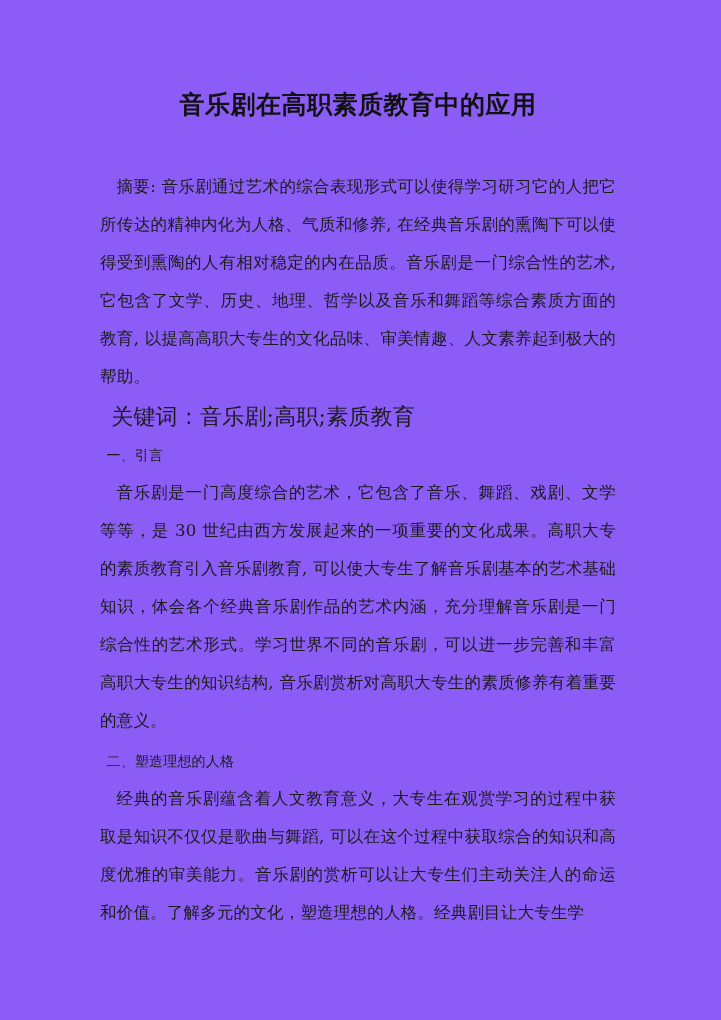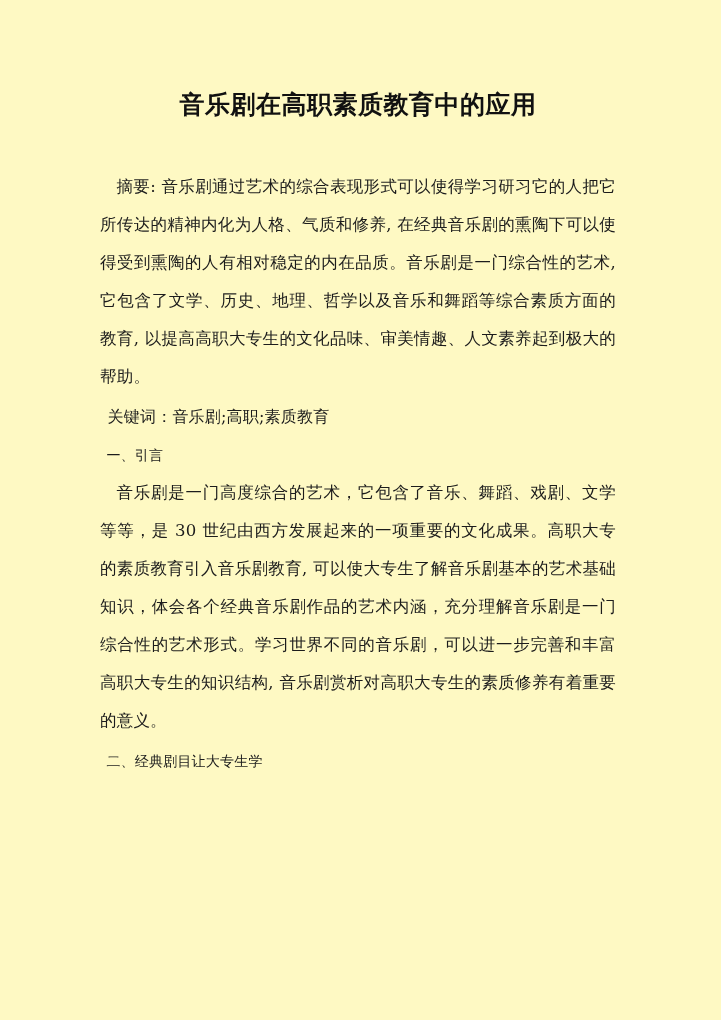--- a/index.html
+++ b/index.html
@@ -12,21 +12,21 @@
     height: 1020px;
     font-family: "DejaVu Serif", "Liberation Serif", serif;
     color: #1a1a1a;
     overflow: hidden;
   }
 
   .page {
     position: relative;
     width: 721px;
     height: 1020px;
-    background: #fef9c3;
+    background: #8b5cf6;
     box-sizing: border-box;
     padding: 12px;
   }
 
   .doc-body {
     position: absolute;
     left: 98px;
     top: 0;
     width: 520px;
   }
@@ -55,21 +55,21 @@
     margin: 2px;
     color: #1c1c1c;
     letter-spacing: 0.2px;
   }
 
   .para.indent-small {
     text-indent: 1em;
   }
 
   .keywords {
-    font-size: 16px;
+    font-size: 22px;
     line-height: 38px;
     margin: 0;
     text-indent: 0.6em;
     color: #1c1c1c;
     letter-spacing: 0.2px;
   }
 
   .section-heading {
     font-size: 14px;
     line-height: 38px;
@@ -95,17 +95,18 @@
     <div class="abstract-block">
       <p class="para indent-small">摘要: 音乐剧通过艺术的综合表现形式可以使得学习研习它的人把它所传达的精神内化为人格、气质和修养, 在经典音乐剧的熏陶下可以使得受到熏陶的人有相对稳定的内在品质。音乐剧是一门综合性的艺术, 它包含了文学、历史、地理、哲学以及音乐和舞蹈等综合素质方面的教育, 以提高高职大专生的文化品味、审美情趣、人文素养起到极大的帮助。</p>
     </div>
 
     <p class="keywords">关键词：音乐剧;高职;素质教育</p>
 
     <h2 class="section-heading">一、引言</h2>
 
     <p class="para indent-small body-para">音乐剧是一门高度综合的艺术，它包含了音乐、舞蹈、戏剧、文学等等，是 30 世纪由西方发展起来的一项重要的文化成果。高职大专的素质教育引入音乐剧教育, 可以使大专生了解音乐剧基本的艺术基础知识，体会各个经典音乐剧作品的艺术内涵，充分理解音乐剧是一门综合性的艺术形式。学习世界不同的音乐剧，可以进一步完善和丰富高职大专生的知识结构, 音乐剧赏析对高职大专生的素质修养有着重要的意义。</p>
 
-    <h2 class="section-heading">二、经典剧目让大专生学</h2>
+    <h2 class="section-heading">二、塑造理想的人格</h2>
 
+    <p class="para indent-small body-para">经典的音乐剧蕴含着人文教育意义，大专生在观赏学习的过程中获取是知识不仅仅是歌曲与舞蹈, 可以在这个过程中获取综合的知识和高度优雅的审美能力。音乐剧的赏析可以让大专生们主动关注人的命运和价值。了解多元的文化，塑造理想的人格。经典剧目让大专生学</p>
 
   </div>
 </div>
 
 </body></html>

